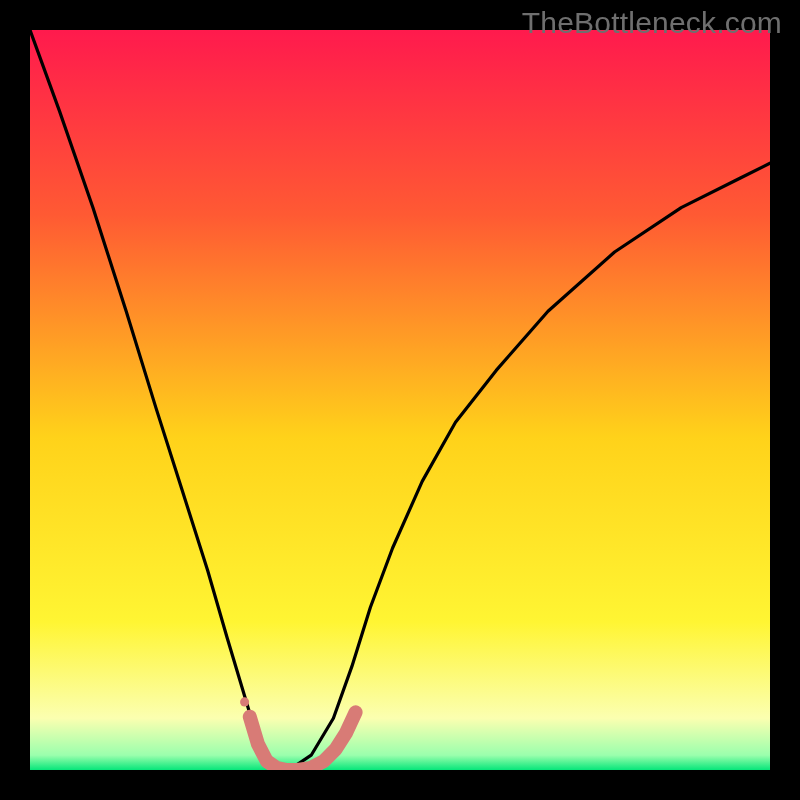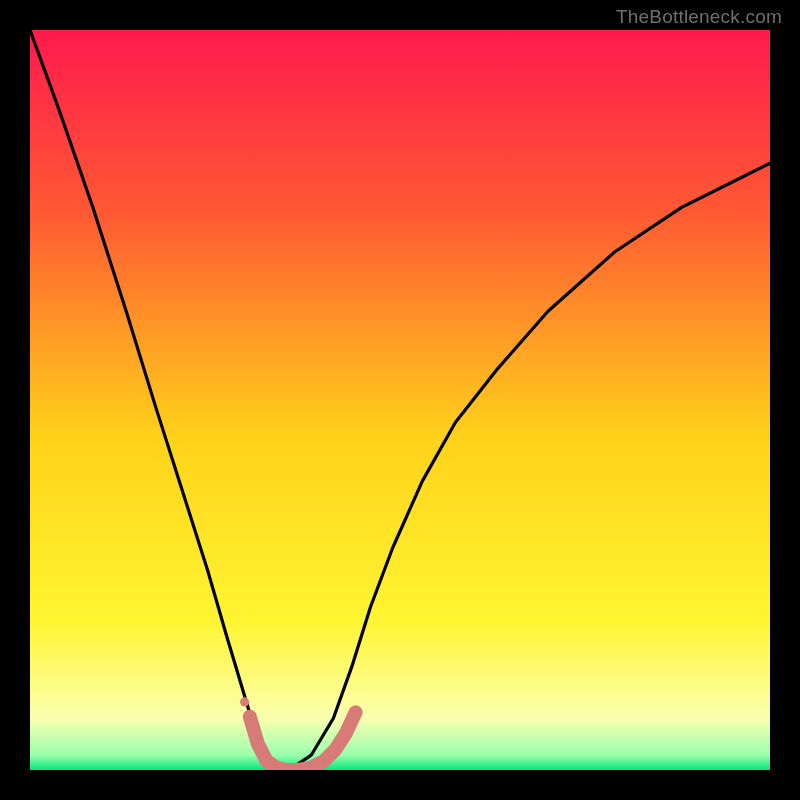--- a/index.html
+++ b/index.html
@@ -25,21 +25,21 @@
     top: 30px;
     width: 740px;
     height: 740px;
     overflow: hidden;
   }
   .watermark {
     position: absolute;
     top: 6px;
     right: 18px;
     color: #6f6f6f;
-    font-size: 19px;
+    font-size: 30px;
     font-weight: 500;
     letter-spacing: 0.2px;
     z-index: 10;
   }
   svg { display: block; }
 </style>
 </head>
 <body>
 
 <div class="frame">

